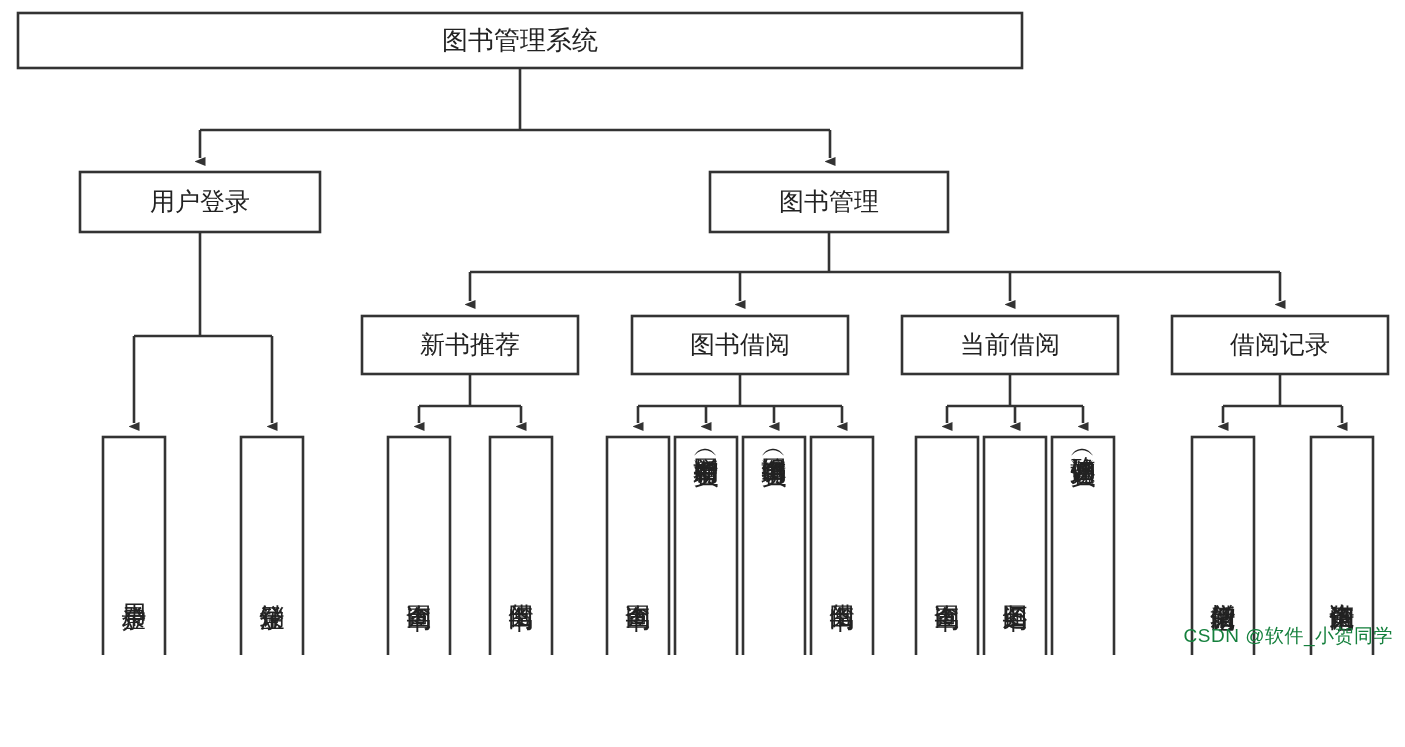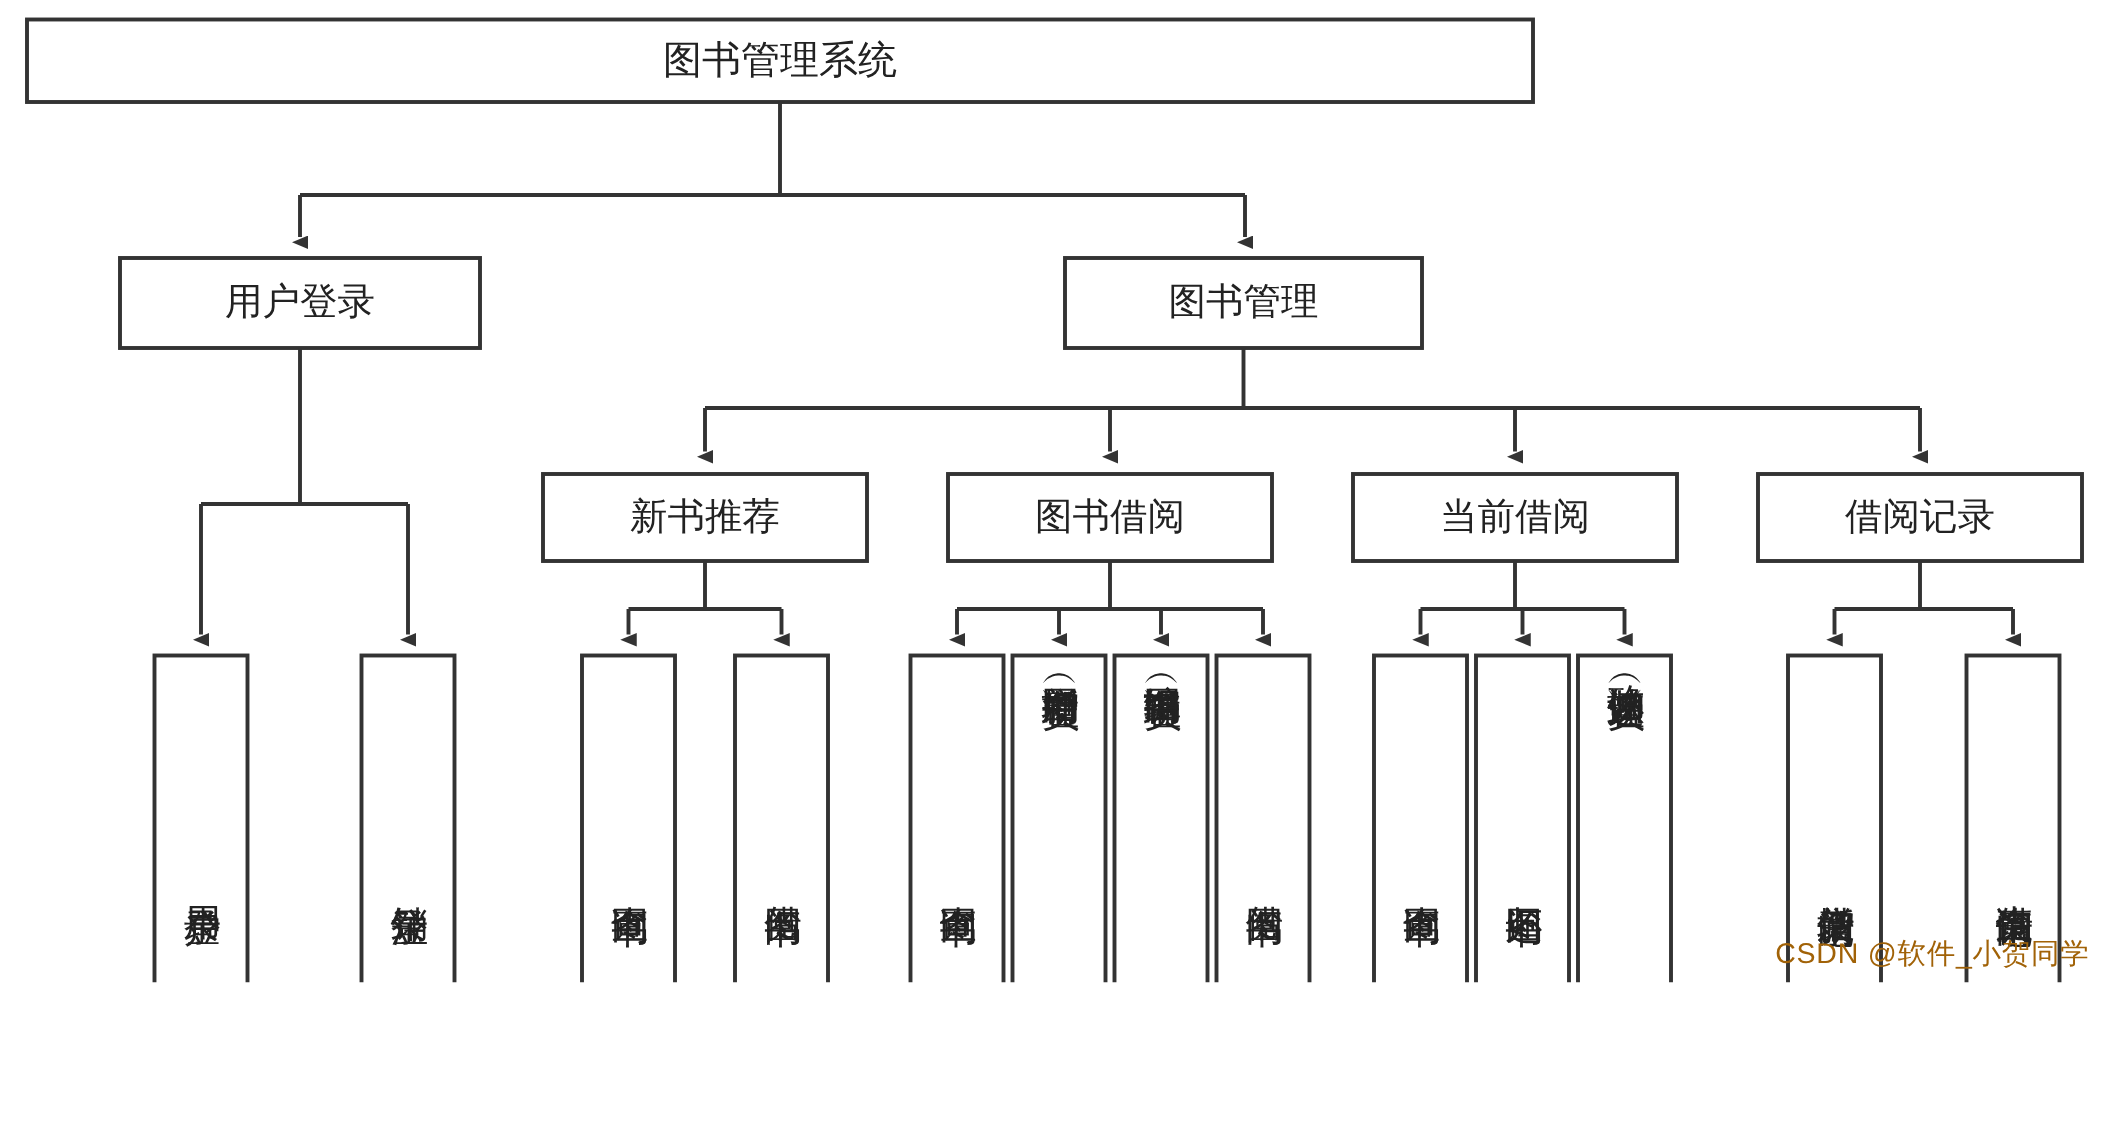--- a/index.html
+++ b/index.html
@@ -70,21 +70,21 @@
     letter-spacing: 1px;
     white-space: nowrap;
     text-align: center;
   }
   .watermark {
     position: absolute;
     right: 12px;
     bottom: 6px;
     font-family: "Liberation Sans", "DejaVu Sans", sans-serif;
     font-size: 19px;
-    color: #a16207;
+    color: #15803d;
     letter-spacing: 0.5px;
     white-space: nowrap;
     pointer-events: none;
   }
 </style>
 </head>
 <body>
 
 <div id="diagram-root">
 

